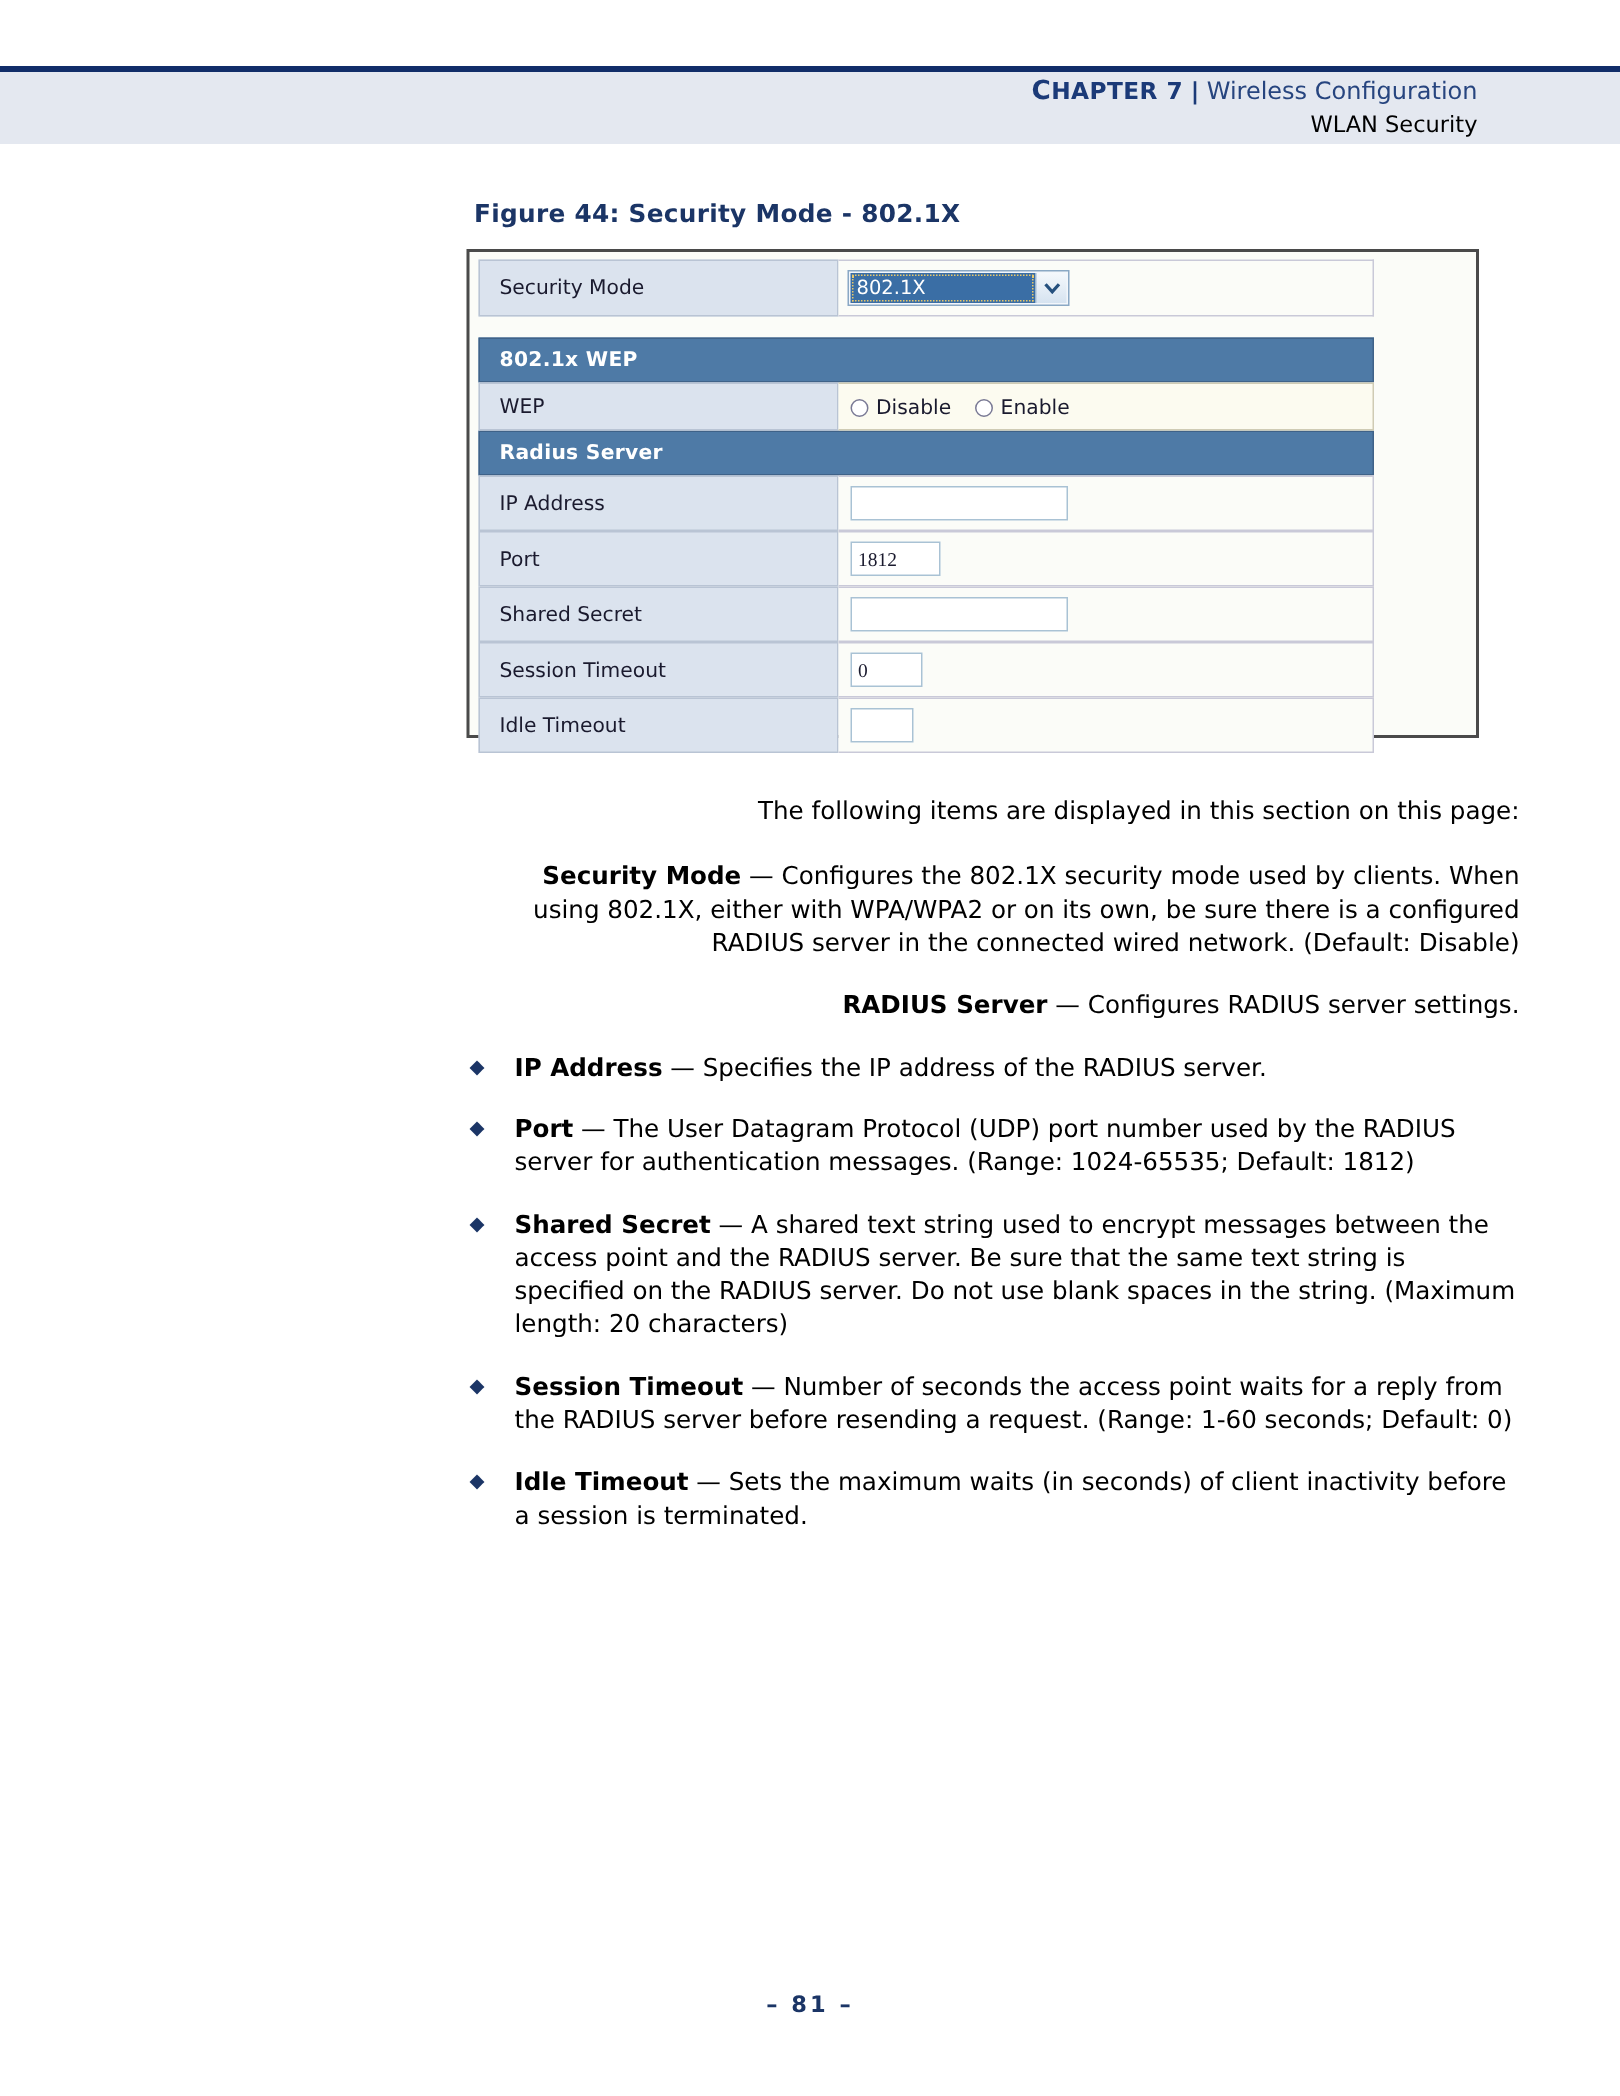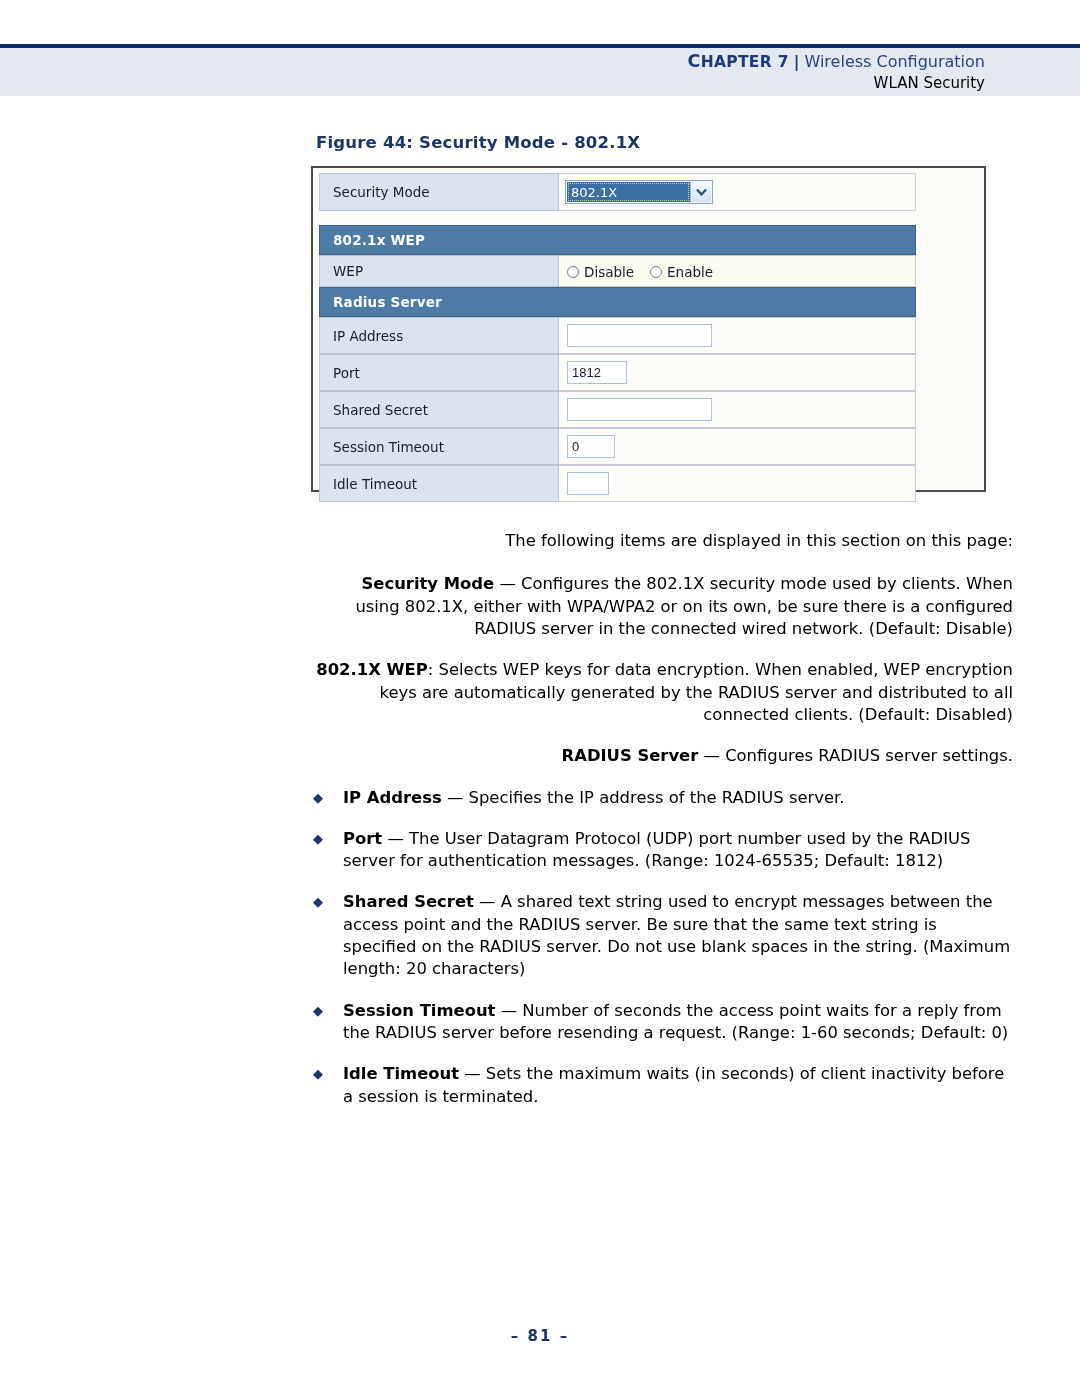--- a/index.html
+++ b/index.html
@@ -148,21 +148,21 @@
     width: 100%;
     background: #fbfcf8;
   }
 
   
   .txt-input {
     box-sizing: border-box;
     background: #ffffff;
     border: 1px solid #a9c2d4;
     height: 23px;
-    font-family: Liberation Sans, sans-serif;
+    font-family: Liberation Serif, serif;
     font-size: 13px;
     color: #1a1a2e;
     padding: 0 4px;
     display: flex;
     align-items: center;
   }
   .txt-input.w-wide   { width: 145px; }
   .txt-input.w-med    { width: 60px; }
   .txt-input.w-small  { width: 48px; }
   .txt-input.w-narrow { width: 42px; }
@@ -359,21 +359,20 @@
 
   </div>
 </div>
 
 <div id="body-copy">
 
   <p class="tight">The following items are displayed in this section on this page:</p>
 
   <p><span class="b">Security Mode</span><span> — Configures the 802.1X security mode used by clients. When using 802.1X, either with WPA/WPA2 or on its own, be sure there is a configured RADIUS server in the connected wired network. (Default: Disable)</span></p>
 
-  <p><span class="b">802.1X WEP</span><span>: Selects WEP keys for data encryption. When enabled, WEP encryption keys are automatically generated by the RADIUS server and distributed to all connected clients. (Default: Disabled)</span></p>
 
   <p><span class="b">RADIUS Server</span><span> — Configures RADIUS server settings.</span></p>
 
   <div class="bullet-item">
     <span class="bullet-mark">◆</span>
     <span class="bullet-text"><span class="b">IP Address</span><span> — Specifies the IP address of the RADIUS server.</span></span>
   </div>
 
   <div class="bullet-item">
     <span class="bullet-mark">◆</span>

